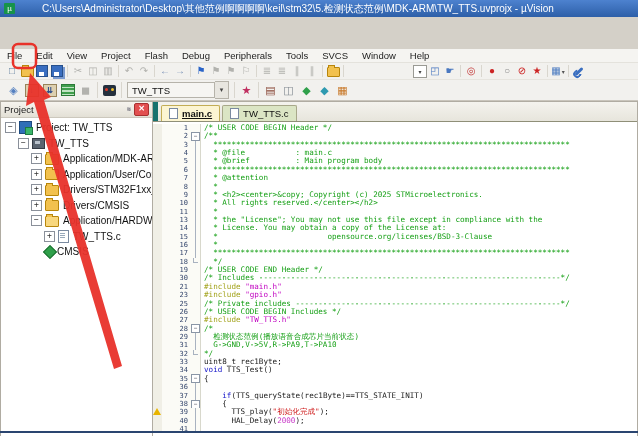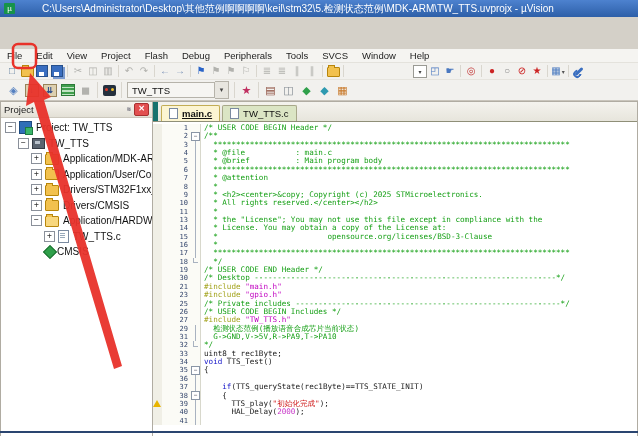--- a/index.html
+++ b/index.html
@@ -511,21 +511,21 @@
         <div class="code-line">
           <span class="lc-gutter"></span>
           <span class="lc-num">19</span>
           <span class="lc-fold"></span>
           <span class="lc-code"><span class="c">/* USER CODE END Header */</span></span>
         </div>
         <div class="code-line">
           <span class="lc-gutter"></span>
           <span class="lc-num">30</span>
           <span class="lc-fold"></span>
-          <span class="lc-code"><span class="c">/* Desktop ------------------------------------------------------------------*/</span></span>
+          <span class="lc-code"><span class="c">/* Includes ------------------------------------------------------------------*/</span></span>
         </div>
         <div class="code-line">
           <span class="lc-gutter"></span>
           <span class="lc-num">21</span>
           <span class="lc-fold"></span>
           <span class="lc-code"><span class="p">#include </span><span class="m">"main.h"</span></span>
         </div>
         <div class="code-line">
           <span class="lc-gutter"></span>
           <span class="lc-num">23</span>
@@ -542,20 +542,28 @@
           <span class="lc-gutter"></span>
           <span class="lc-num">26</span>
           <span class="lc-fold"></span>
           <span class="lc-code"><span class="c">/* USER CODE BEGIN Includes */</span></span>
         </div>
         <div class="code-line">
           <span class="lc-gutter"></span>
           <span class="lc-num">27</span>
           <span class="lc-fold"></span>
           <span class="lc-code"><span class="p">#include </span><span class="m">"TW_TTS.h"</span></span>
+        </div>
+        <div class="code-line">
+          <span class="lc-gutter"></span>
+          <span class="lc-num">28</span>
+          <span class="lc-fold">
+            <span class="fold-box">−</span>
+          </span>
+          <span class="lc-code"><span class="c">/*</span></span>
         </div>
         <div class="code-line">
           <span class="lc-gutter"></span>
           <span class="lc-num">29</span>
           <span class="lc-fold">
             <span class="fold-line"></span>
           </span>
           <span class="lc-code"><span class="c">  检测状态范例(播放语音合成芯片当前状态)</span></span>
         </div>
         <div class="code-line">

